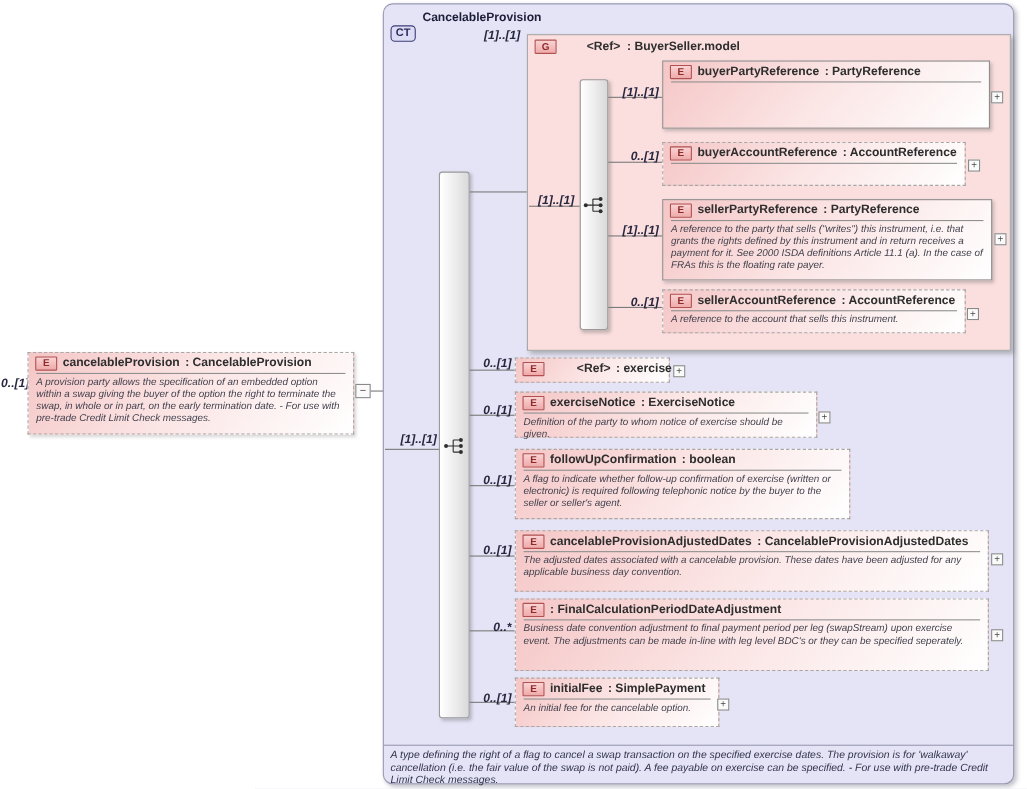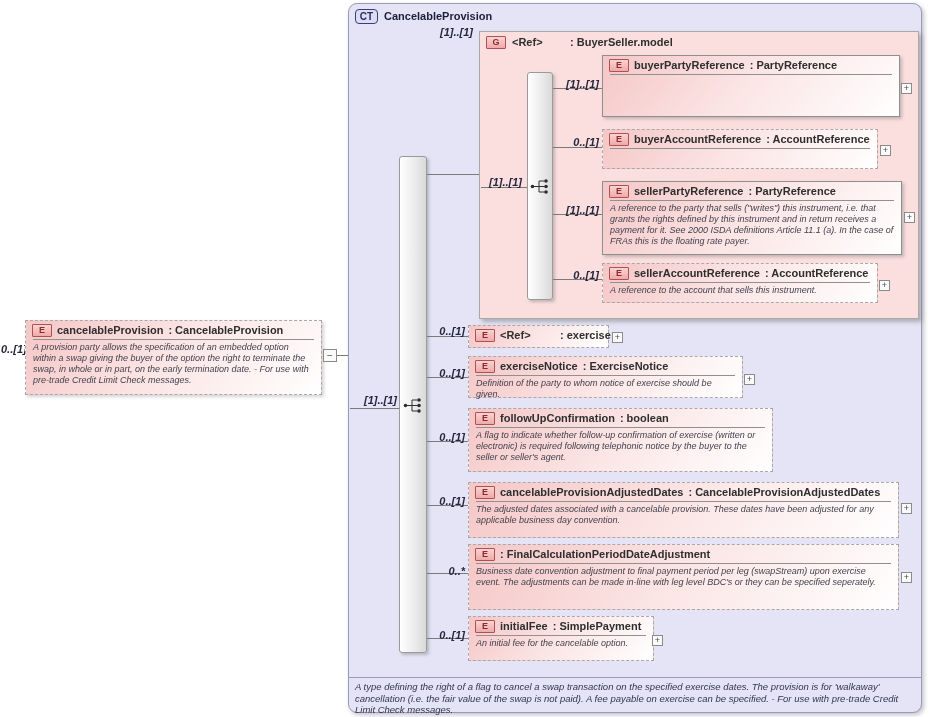--- a/index.html
+++ b/index.html
@@ -22,21 +22,21 @@
     background: linear-gradient(130deg, #f5c6c6 0%, #fbe3e3 45%, #ffffff 100%);
     border:1px solid #8f8f8f;
     box-shadow: 2px 2px 3px rgba(100,100,100,0.35);
   }
   .node.optional { border:1px dashed #a8a8a8; box-shadow:none; }
   .nhead {
     display:flex; align-items:flex-start; gap:5px;
     padding:3px 6px 2px 6px;
     font-size:11px; font-weight:bold; color:#2e2e2e; line-height:1.1;
   }
-  .nname { white-space:pre; }
+  .nname { white-space:pre;text-align:right; }
   .ntype { white-space:pre; }
   .refgap .nname { min-width:55px; }
   .groupgap .nname { min-width:52px; }
   .wraphead .nname { white-space:normal; word-break:break-all; width:200px; }
   .wraphead .ntype { white-space:normal; word-break:break-all; flex:1; }
   .nbadge {
     flex:0 0 auto;
     width:20px; height:13px; margin-top:0px;
     background: linear-gradient(180deg,#f9d3d3,#efaaaa);
     border:1px solid #b05050; border-radius:1px;
@@ -62,21 +62,21 @@
     box-shadow: 2px 2px 3px rgba(100,100,100,0.35);
   }
   .seqicon { position:absolute; left:50%; transform:translateX(-50%); }
   
   .ctbox {
     position:absolute; left:348px; top:3px; width:574px; height:710px;
     background:#e4e4f6; border:1px solid #9a9ab4; border-radius:9px;
     box-shadow: 2px 2px 4px rgba(120,120,140,0.45);
   }
   .ctbadge {
-    position:absolute; left:6px; top:5px; width:23px; height:15px;
+    position:absolute; left:6px; top:19px; width:23px; height:15px;
     background:#dcdcf4; border:1px solid #3c3c78; border-radius:4px;
     color:#2b2b5e; font-size:10px; font-weight:bold; text-align:center; line-height:13px;
   }
   .cttitle {
     position:absolute; left:35px; top:6px;
     font-size:11px; font-weight:bold; color:#1d1d3a;
   }
   .ctsep { position:absolute; left:0; top:673px; width:572px; height:1px; background:#9a9ab4; }
   .ctann {
     position:absolute; left:6px; top:677px; width:560px;

